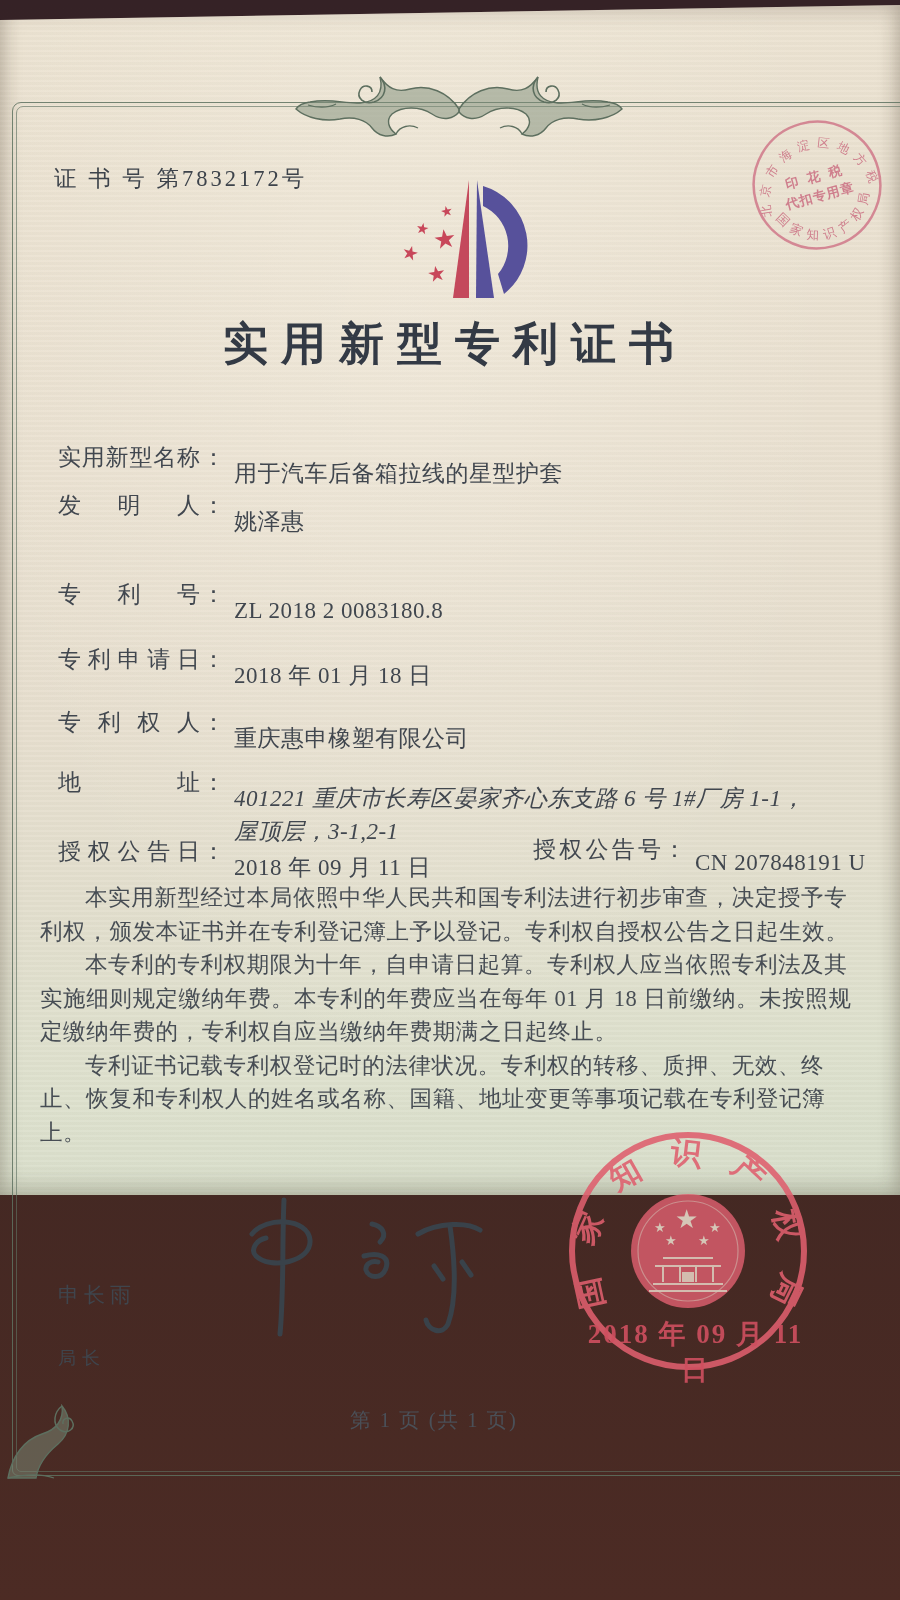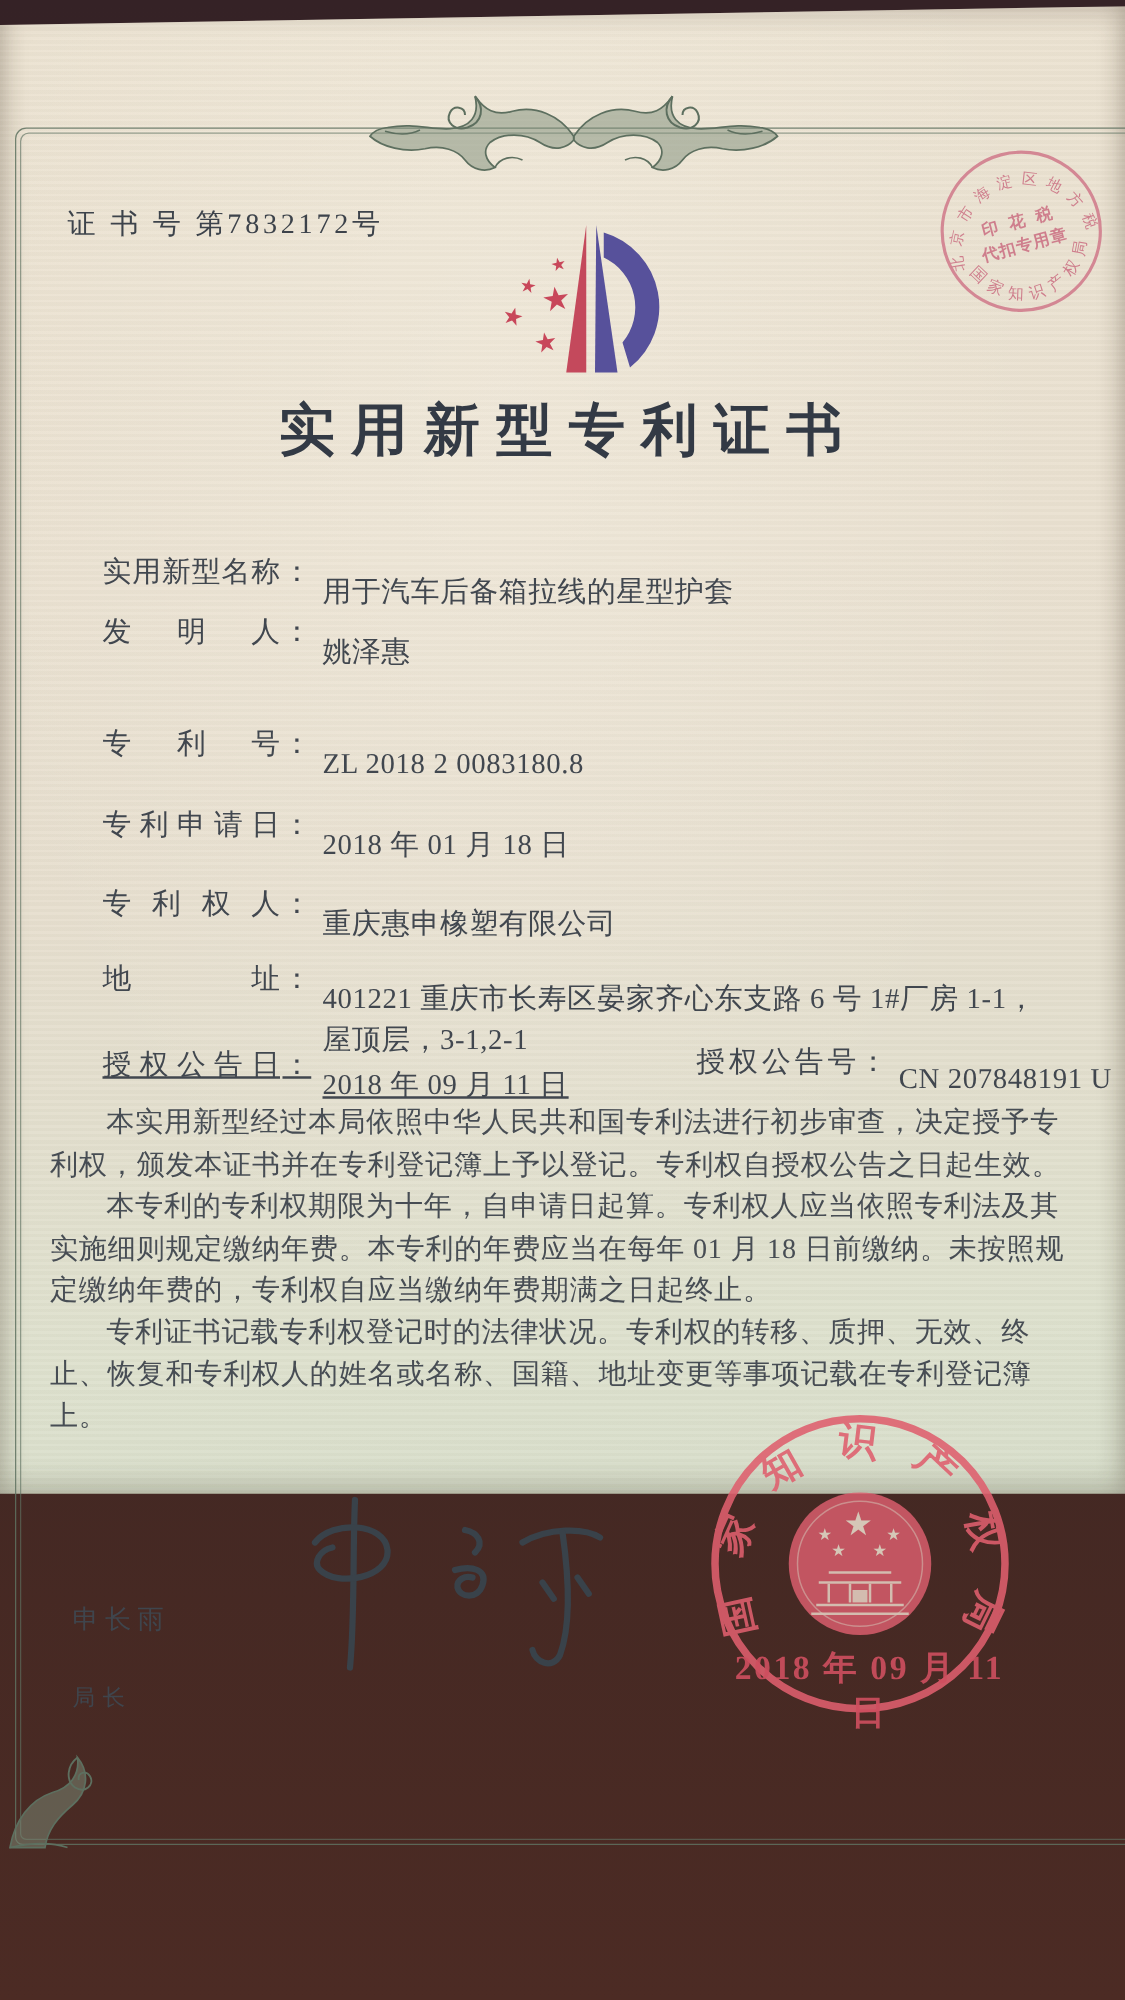--- a/index.html
+++ b/index.html
@@ -25,25 +25,25 @@
   .frame::after{
     content:"";position:absolute;inset:3px;border:1px solid #5f7261;
     border-radius:7px 3px 3px 5px;opacity:.75;
   }
   .cert-no{position:absolute;left:54px;top:163px;font-size:22.5px;letter-spacing:3px;color:#3d434b;}
   .title{
     position:absolute;left:0;top:314px;width:910px;text-align:center;
     font-size:45px;font-weight:bold;letter-spacing:13px;color:#333a45;
   }
   .row{position:absolute;left:58px;display:flex;align-items:flex-start;font-size:23px;color:#41474f;line-height:33px;}
-  .lbl{display:inline-block;width:142px;text-align:justify;text-align-last:justify;white-space:nowrap;margin-left:24px;}
+  .lbl{display:inline-block;width:142px;text-align:justify;text-align-last:justify;white-space:nowrap;}
   .colon{margin-left:2px;}
   .val{margin-left:9px;letter-spacing:.5px;margin-top:16px;}
-  .val.wrap{width:588px;}
-  .grant-left{position:absolute;left:58px;top:836px;font-size:23px;color:#41474f;display:flex;text-decoration:underline;}
+  .val.wrap{width:588px;font-style:italic;}
+  .grant-left{position:absolute;left:58px;top:836px;font-size:23px;color:#41474f;display:flex;}
   .grant-right{position:absolute;left:533px;top:834px;font-size:23px;color:#41474f;display:flex;}
   .grant-right .lbl{width:128px;}
   .paras{position:absolute;left:40px;top:881px;width:826px;font-size:22.5px;line-height:33.5px;color:#474d54;letter-spacing:.6px;}
   .paras p{margin:0;text-indent:2em;}
   .officer-title{position:absolute;left:58px;top:1298px;font-size:18px;letter-spacing:6px;color:#3f454d;margin-top:48px;}
   .officer-name{position:absolute;left:58px;top:1281px;font-size:21px;letter-spacing:5px;color:#3f454d;}
   .sig{position:absolute;left:222px;top:1182px;}
   .seal{position:absolute;left:563px;top:1126px;}
   .seal-date{position:absolute;left:578px;top:1316px;width:235px;text-align:center;font-size:27px;letter-spacing:2px;color:#cf4f5f;font-weight:bold;opacity:.9;}
   .tax-stamp{position:absolute;left:744px;top:112px;}
@@ -199,15 +199,16 @@
           <textPath href="#tax-top" startOffset="6">北京市海淀区地方税务局</textPath>
         </text>
         <text font-size="13" style="letter-spacing:6px" font-family="'Liberation Serif',serif">
           <textPath href="#tax-bot" startOffset="5">国家知识产权局</textPath>
         </text>
         <text x="75" y="71" font-size="13.5" font-weight="bold" text-anchor="middle" style="letter-spacing:3px">印 花 税</text>
         <text x="75" y="91" font-size="13.5" font-weight="bold" text-anchor="middle" style="letter-spacing:1px">代扣专用章</text>
       </g>
     </svg>
 
+    <div class="footer">第 1 页 (共 1 页)</div>
 
   </div>
 </div>
 
 </body></html>

